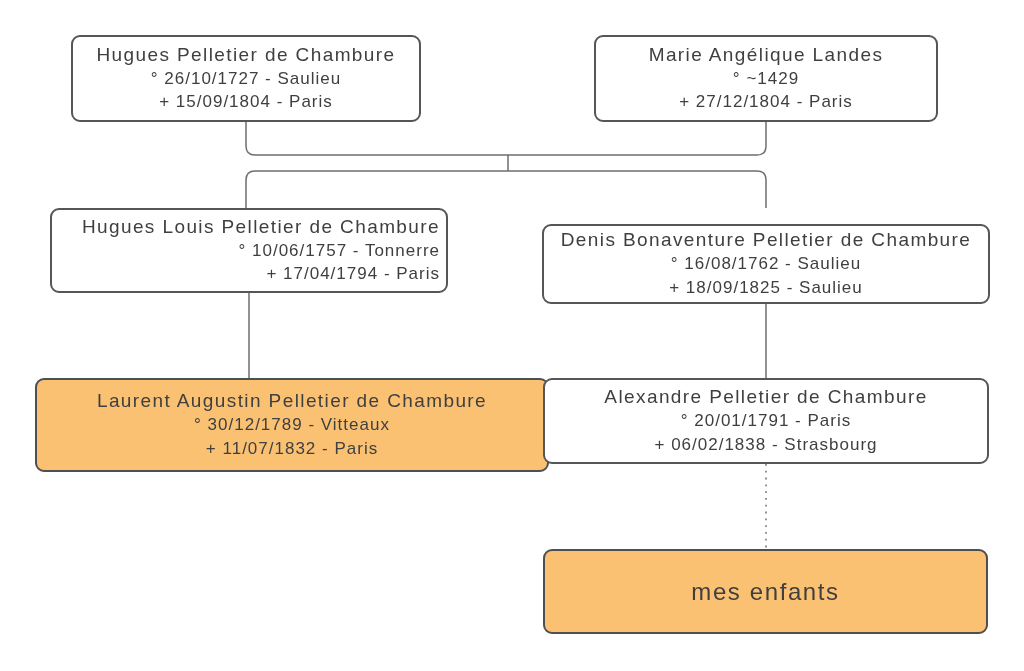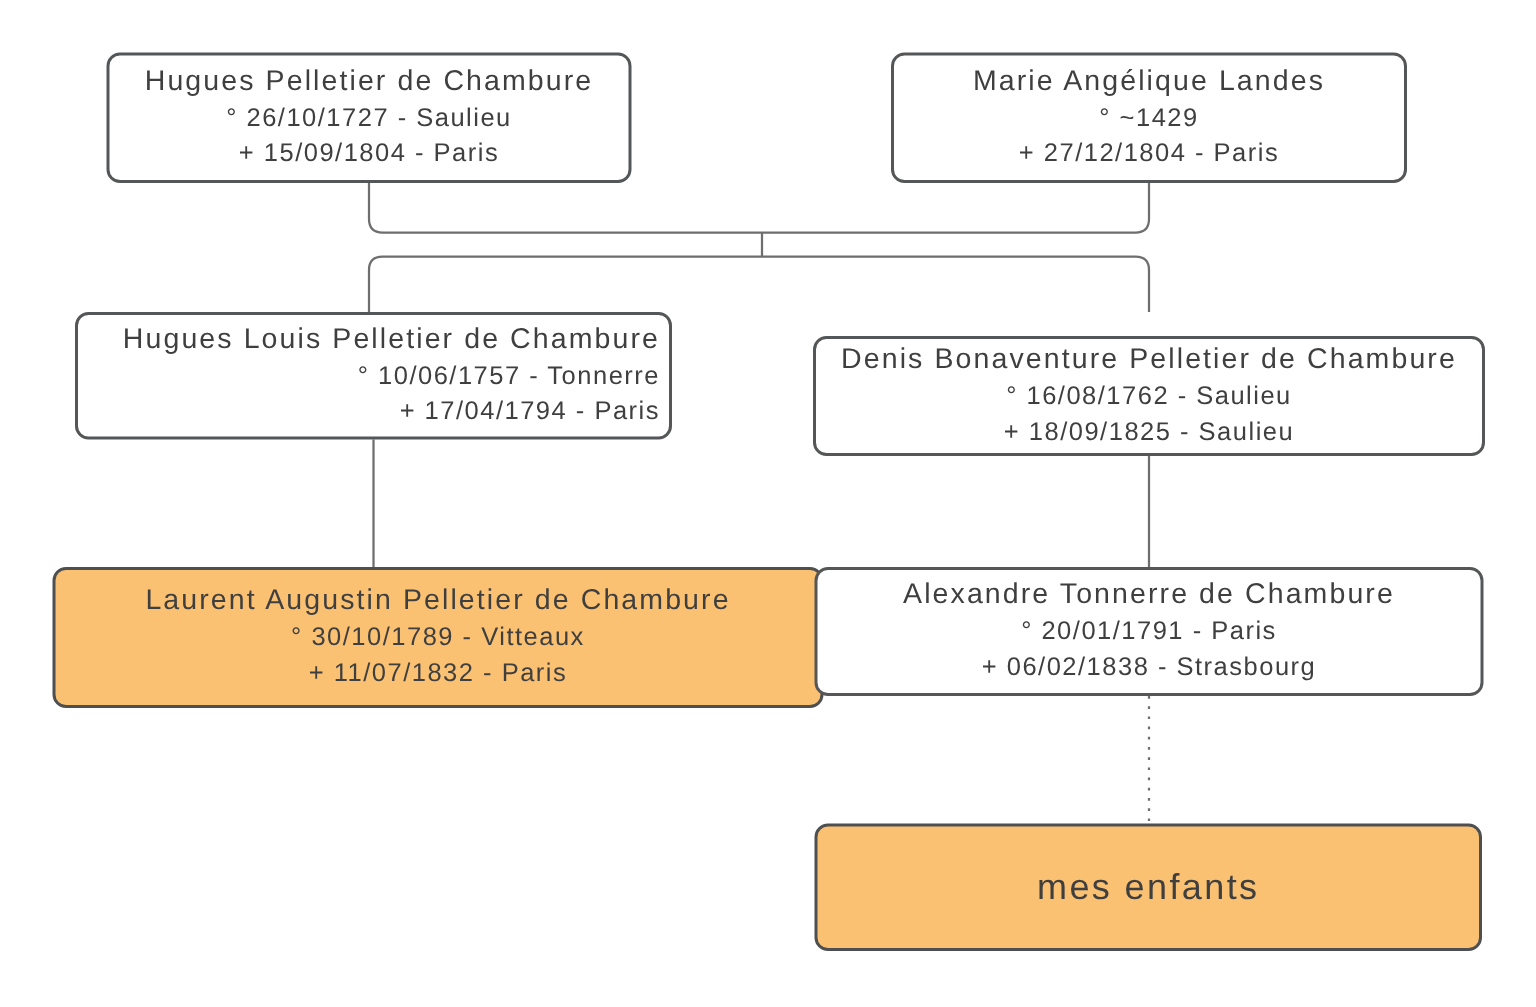--- a/index.html
+++ b/index.html
@@ -118,26 +118,26 @@
   </div>
 
   <div id="n4" class="node">
     <div class="name">Denis Bonaventure Pelletier de Chambure</div>
     <div class="detail">° 16/08/1762 - Saulieu</div>
     <div class="detail">+ 18/09/1825 - Saulieu</div>
   </div>
 
   <div id="n5" class="node highlight">
     <div class="name">Laurent Augustin Pelletier de Chambure</div>
-    <div class="detail">° 30/10/1789 - Vitteaux</div>
+    <div class="detail">° 30/12/1789 - Vitteaux</div>
     <div class="detail">+ 11/07/1832 - Paris</div>
   </div>
 
   <div id="n6" class="node">
-    <div class="name">Alexandre Tonnerre de Chambure</div>
+    <div class="name">Alexandre Pelletier de Chambure</div>
     <div class="detail">° 20/01/1791 - Paris</div>
     <div class="detail">+ 06/02/1838 - Strasbourg</div>
   </div>
 
   <div id="n7" class="node highlight">
     <div class="label">mes enfants</div>
   </div>
 
 </div>
 

